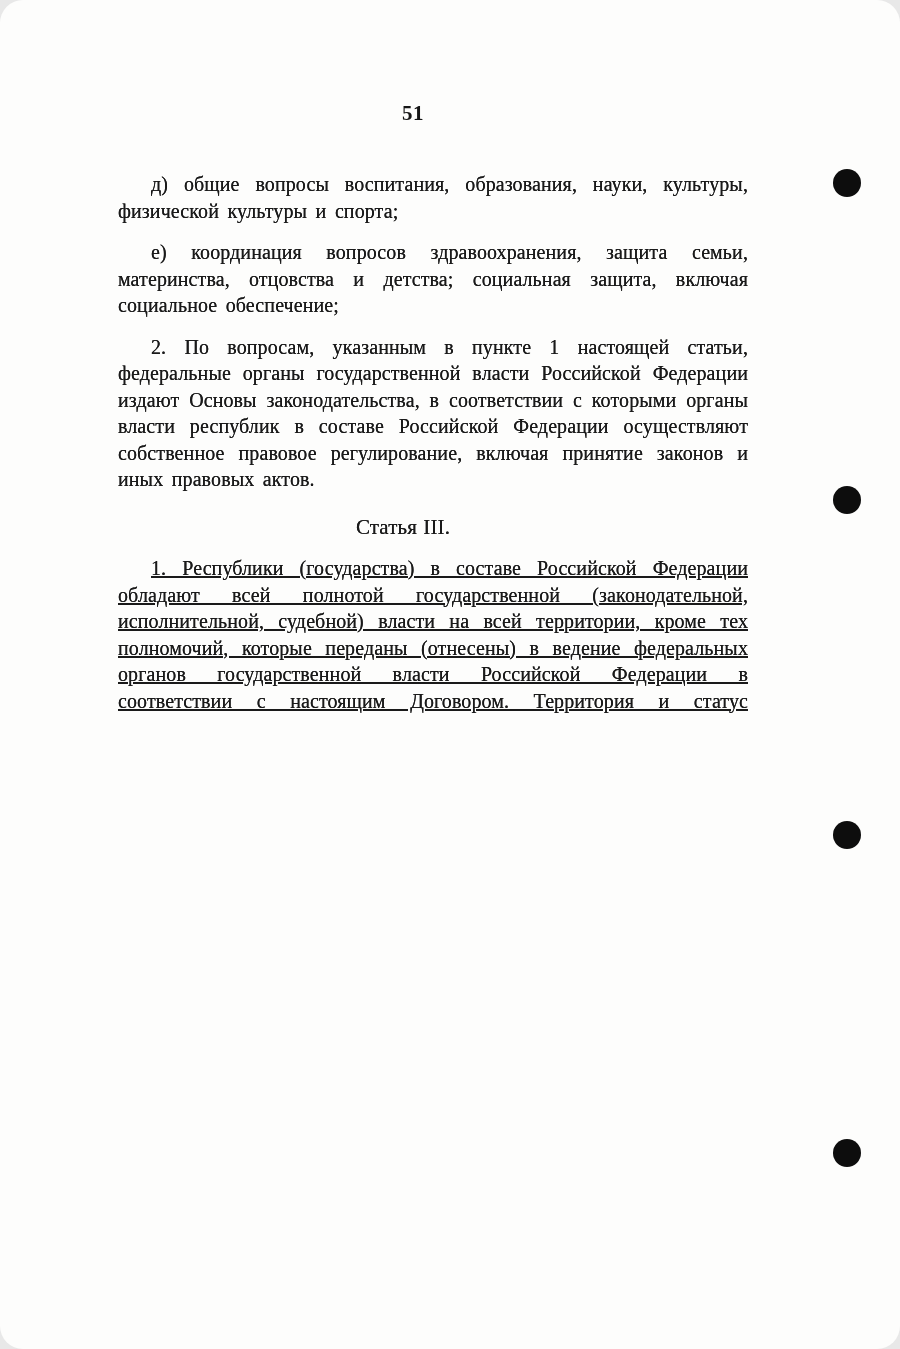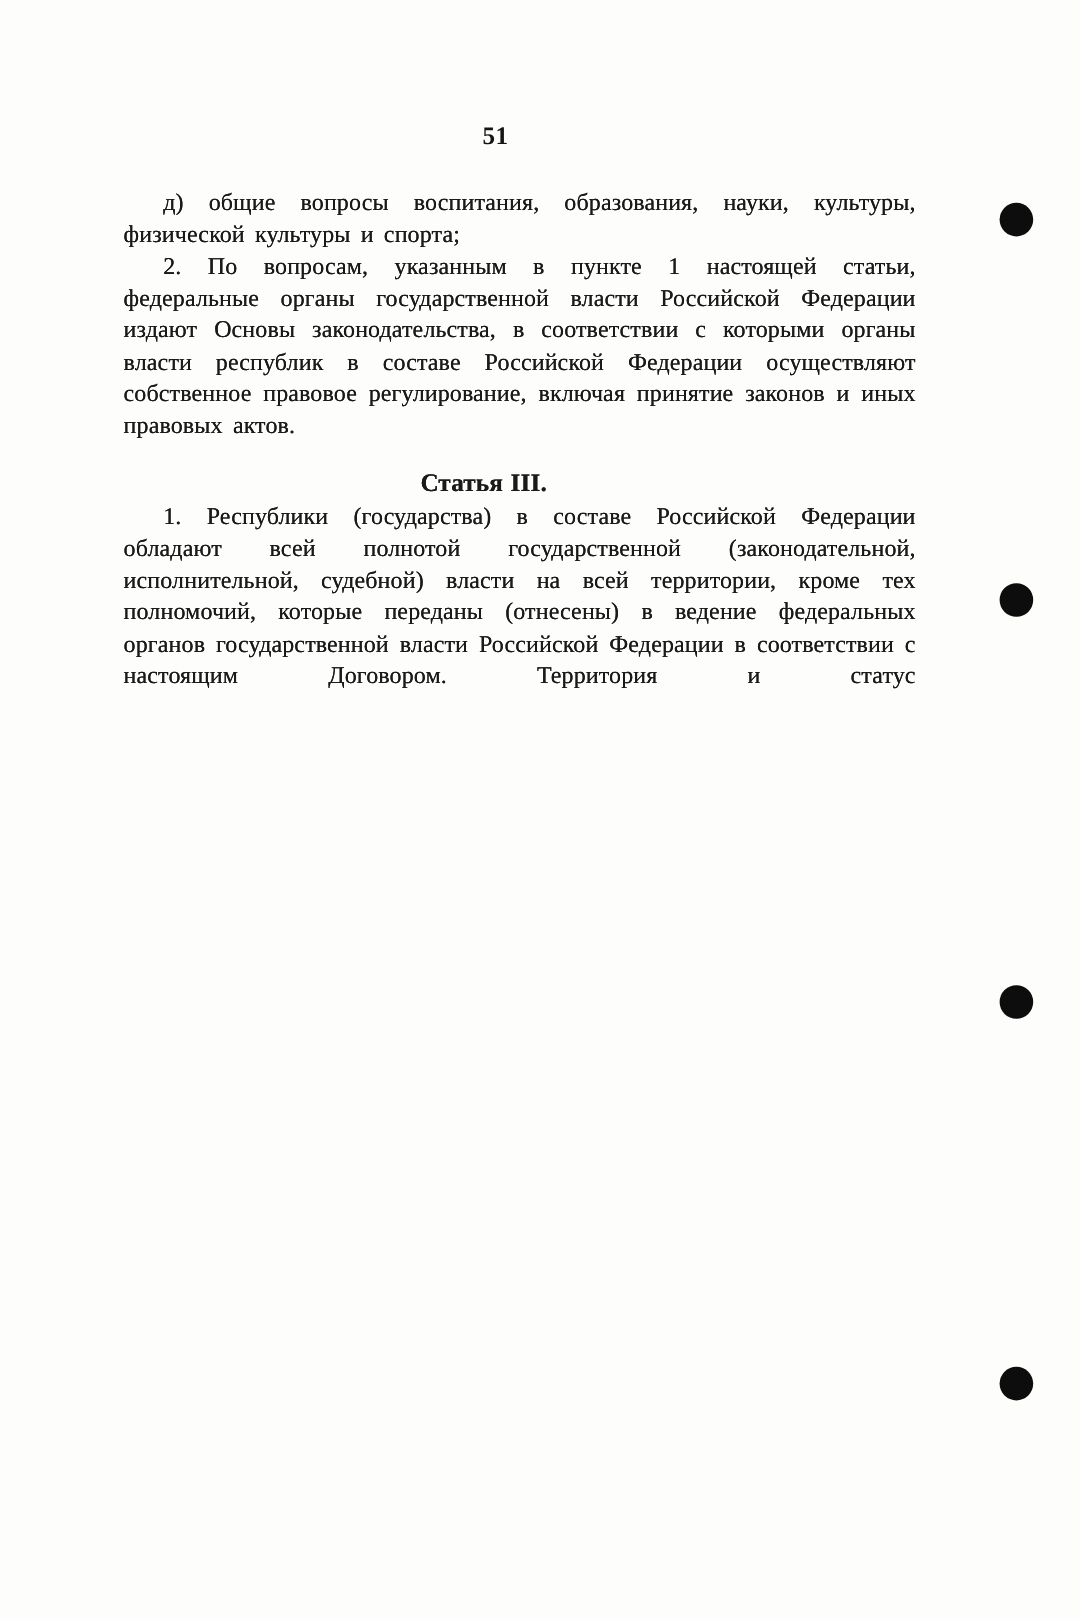--- a/index.html
+++ b/index.html
@@ -8,20 +8,21 @@
     background: #e8e8e8;
   }
   .page {
     position: relative;
     width: 900px;
     height: 1349px;
     background: #fdfdfc;
     overflow: hidden;
     font-family: "Liberation Serif", "DejaVu Serif", serif;
     color: #1a1a1a;
+    border-radius: 23px;
   }
   .page-number {
     position: absolute;
     top: 101px;
     left: 103px;
     width: 620px;
     text-align: center;
     font-size: 21px;
     font-weight: bold;
     letter-spacing: 0.5px;
@@ -33,30 +34,31 @@
     left: 103px;
     width: 660px;
     font-size: 20px;
     line-height: 26.5px;
     text-align: justify;
     word-spacing: 0.17em;
     letter-spacing: 0.1px;
     text-shadow: 0 0 0.45px currentColor;
   }
   .para {
-    margin: 0;
+    margin: 15px;
     text-indent: 33px;
   }
   .para.cut {
     text-align-last: justify;
+    text-decoration: underline;
   }
   .article-heading {
     margin: 21px 60px 2px 0;
     font-size: 21px;
-    font-weight: bold;
+    font-weight: normal;
     text-align: center;
     text-indent: 0;
     word-spacing: 0.05em;
   }
   .dot {
     position: absolute;
     left: 833px;
     width: 28px;
     height: 28px;
     border-radius: 50%;
@@ -69,20 +71,21 @@
 </style>
 </head>
 <body>
 
 <div class="page">
 
   <div class="page-number">51</div>
 
   <div class="text-block" id="blocks">
       <p class="para">д) общие вопросы воспитания, образования, науки, культуры, физической культуры и спорта;</p>
+      <p class="para">е) координация вопросов здравоохранения, защита семьи, материнства, отцовства и детства; социальная защита, включая социальное обеспечение;</p>
       <p class="para">2. По вопросам, указанным в пункте 1 настоящей статьи, федеральные органы государственной власти Российской Федерации издают Основы законодательства, в соответствии с которыми органы власти республик в составе Российской Федерации осуществляют собственное правовое регулирование, включая принятие законов и иных правовых актов.</p>
       <p class="article-heading">Статья III.</p>
       <p class="para cut">1. Республики (государства) в составе Российской Федерации обладают всей полнотой государственной (законодательной, исполнительной, судебной) власти на всей территории, кроме тех полномочий, которые переданы (отнесены) в ведение федеральных органов государственной власти Российской Федерации в соответствии с настоящим Договором. Территория и статус</p>
     </div>
 
   <div class="dot d1"></div>
   <div class="dot d2"></div>
   <div class="dot d3"></div>
   <div class="dot d4"></div>
 

